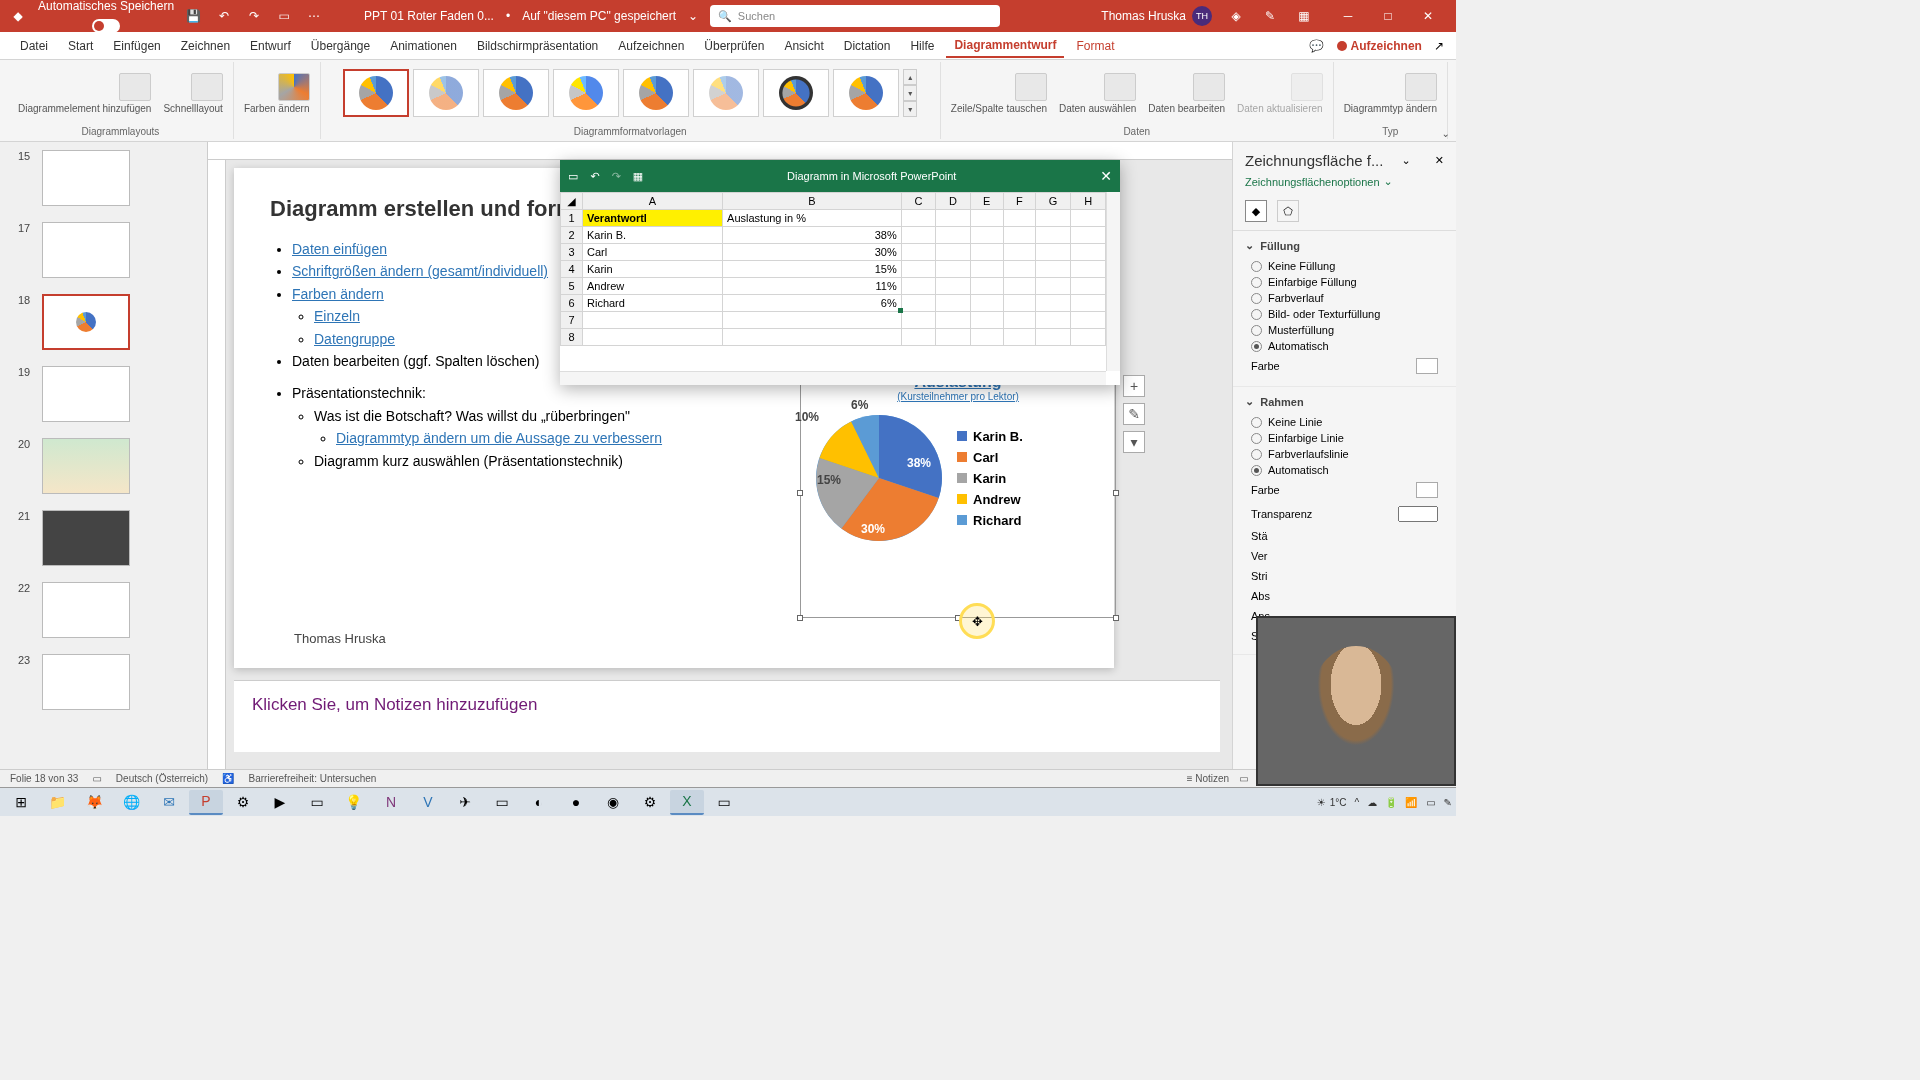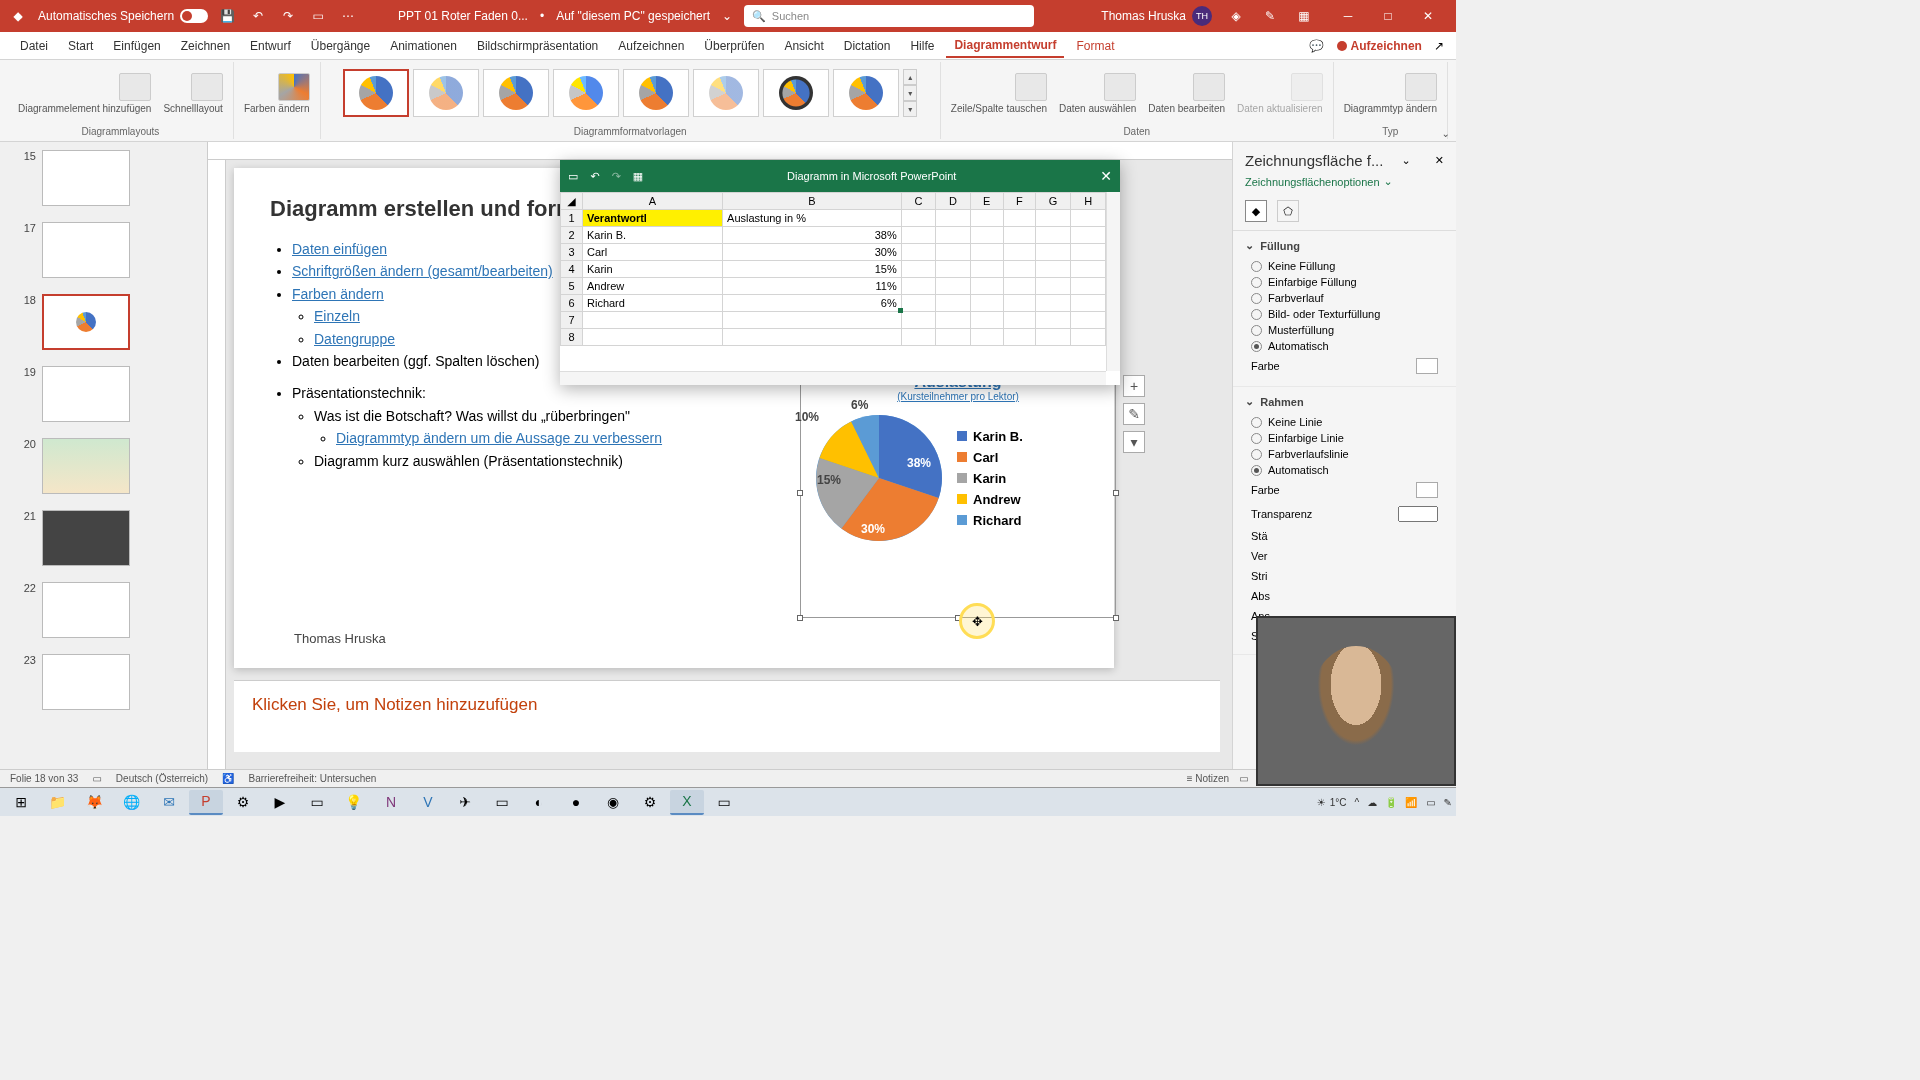--- a/index.html
+++ b/index.html
@@ -2,21 +2,21 @@
 <html><head>
 <meta charset="utf-8">
 <style>
 * { margin:0; padding:0; box-sizing:border-box; font-family:"Segoe UI",Arial,sans-serif; }
 body { width:1456px; height:816px; background:#f0f0f0; overflow:hidden; position:relative; }
 
 
 .titlebar { height:32px; background:#c53e2e; display:flex; align-items:center; color:#fff; font-size:12px; padding:0 8px; }
 .titlebar .left { display:flex; align-items:center; gap:10px; }
 .titlebar .icon-btn { width:20px; height:20px; display:flex; align-items:center; justify-content:center; cursor:pointer; }
-.auto-save { display:flex; align-items:center; gap:6px; }
+.auto-save { display:flex; align-items:center; gap:6px;flex-direction:column; }
 .toggle { width:28px; height:14px; border-radius:7px; background:#fff; position:relative; }
 .toggle::after { content:''; position:absolute; width:10px; height:10px; border-radius:50%; background:#c53e2e; top:2px; left:2px; }
 .titlebar .center { flex:1; display:flex; align-items:center; gap:12px; justify-content:flex-start; margin-left:40px; }
 .search-box { background:#fff; border-radius:4px; height:22px; width:290px; display:flex; align-items:center; padding:0 8px; color:#888; font-size:11px; gap:6px; }
 .titlebar .right { display:flex; align-items:center; gap:14px; }
 .user-badge { display:flex; align-items:center; gap:6px; }
 .avatar { width:20px; height:20px; border-radius:50%; background:#4a2b7a; display:flex; align-items:center; justify-content:center; font-size:9px; color:#fff; }
 .win-btns { display:flex; gap:0; }
 .win-btn { width:40px; height:32px; display:flex; align-items:center; justify-content:center; cursor:pointer; }
 
@@ -41,21 +41,21 @@
 .pie-mini { width:34px; height:34px; border-radius:50%; background:conic-gradient(#4472c4 0 38%,#ed7d31 38% 68%,#a5a5a5 68% 83%,#ffc000 83% 94%,#5b9bd5 94% 100%); }
 .pie-mini.dark { background:#333; }
 .style-gallery { display:flex; gap:4px; }
 .gallery-scroll { display:flex; flex-direction:column; width:14px; }
 .gallery-scroll span { height:16px; border:1px solid #ccc; background:#f0f0f0; display:flex; align-items:center; justify-content:center; font-size:8px; }
 
 
 .main { position:absolute; top:142px; left:0; right:0; bottom:30px; display:flex; }
 
 
-.thumbs { width:208px; background:#f0f0f0; overflow-y:scroll; border-right:1px solid #ccc;text-align:right; }
+.thumbs { width:208px; background:#f0f0f0; overflow-y:scroll; border-right:1px solid #ccc; }
 .thumb-row { display:flex; align-items:flex-start; gap:6px; padding:8px 10px 8px 18px; }
 .thumb-num { font-size:11px; color:#444; width:18px; }
 .thumb { width:88px; height:56px; background:#fff; border:1px solid #bbb; display:flex; align-items:center; justify-content:center; font-size:6px; color:#aaa; overflow:hidden; }
 .thumb.sel { border:2px solid #c53e2e; }
 
 
 .canvas-area { flex:1; background:#e8e8e8; position:relative; }
 .ruler-h { height:18px; background:#fff; border-bottom:1px solid #ccc; display:flex; align-items:center; font-size:8px; color:#666; padding-left:34px; gap:2px; }
 .ruler-v { width:18px; background:#fff; border-right:1px solid #ccc; position:absolute; left:0; top:18px; bottom:0; }
 .slide-wrap { position:absolute; left:26px; top:26px; right:12px; height:500px; display:flex; justify-content:flex-start; }
@@ -98,21 +98,21 @@
 .excel-grid th { background:#f0f0f0; text-align:center; font-weight:400; }
 .excel-grid .rowhead { background:#f0f0f0; text-align:center; width:22px; }
 .excel-grid .hl { background:#fff000; font-weight:700; }
 .excel-grid .val { text-align:right; }
 .excel-grid .sel-corner { position:relative; }
 .excel-grid .sel-corner::after { content:''; position:absolute; right:-2px; bottom:-2px; width:5px; height:5px; background:#1a7548; }
 .excel-scroll-v { position:absolute; right:0; top:32px; bottom:14px; width:14px; background:#f5f5f5; border-left:1px solid #ddd; }
 .excel-scroll-h { position:absolute; left:0; right:14px; bottom:0; height:14px; background:#f5f5f5; border-top:1px solid #ddd; }
 
 
-.notes-area { position:absolute; left:26px; right:12px; top:538px; height:72px; background:#fff; border-top:1px solid #ccc; padding:14px 18px; font-size:17px; color:#c2410c; }
+.notes-area { position:absolute; left:26px; right:12px; top:538px; height:72px; background:#fff; border-top:1px solid #ccc; padding:14px 18px; font-size:17px; color:#701a75; }
 
 
 .format-pane { width:224px; background:#f5f5f5; border-left:1px solid #d4d4d4; font-size:11px; display:flex; flex-direction:column; position:relative; }
 .fp-header { padding:10px 12px 6px; display:flex; align-items:center; justify-content:space-between; }
 .fp-title { font-size:15px; font-weight:400; color:#333; }
 .fp-sub { padding:0 12px 8px; color:#1a7548; font-size:11px; display:flex; align-items:center; gap:4px; }
 .fp-icons { padding:4px 12px 8px; display:flex; gap:10px; border-bottom:1px solid #ddd; }
 .fp-ico { width:22px; height:22px; border:1px solid #ccc; cursor:pointer; display:flex; align-items:center; justify-content:center; }
 .fp-ico.sel { border-color:#888; background:#fff; }
 .fp-section { padding:8px 12px; border-bottom:1px solid #e8e8e8; }
@@ -346,21 +346,21 @@
 
   <div class="canvas-area">
     <div class="ruler-h"></div>
     <div class="ruler-v"></div>
     <div class="slide-wrap">
       <div class="slide">
         <h1>Diagramm erstellen und formatieren</h1>
         <div class="bullets">
           <ul>
             <li><span class="link-txt">Daten einfügen</span></li>
-            <li><span class="link-txt">Schriftgrößen ändern (gesamt/bearbeiten)</span></li>
+            <li><span class="link-txt">Schriftgrößen ändern (gesamt/individuell)</span></li>
             <li><span class="link-txt">Farben ändern</span>
               <ul>
                 <li><span class="link-txt">Einzeln</span></li>
                 <li><span class="link-txt">Datengruppe</span></li>
               </ul>
             </li>
             <li>Daten bearbeiten (ggf. Spalten löschen)</li>
           </ul>
           <ul style="margin-top:10px">
             <li>Präsentationstechnik:</li>

